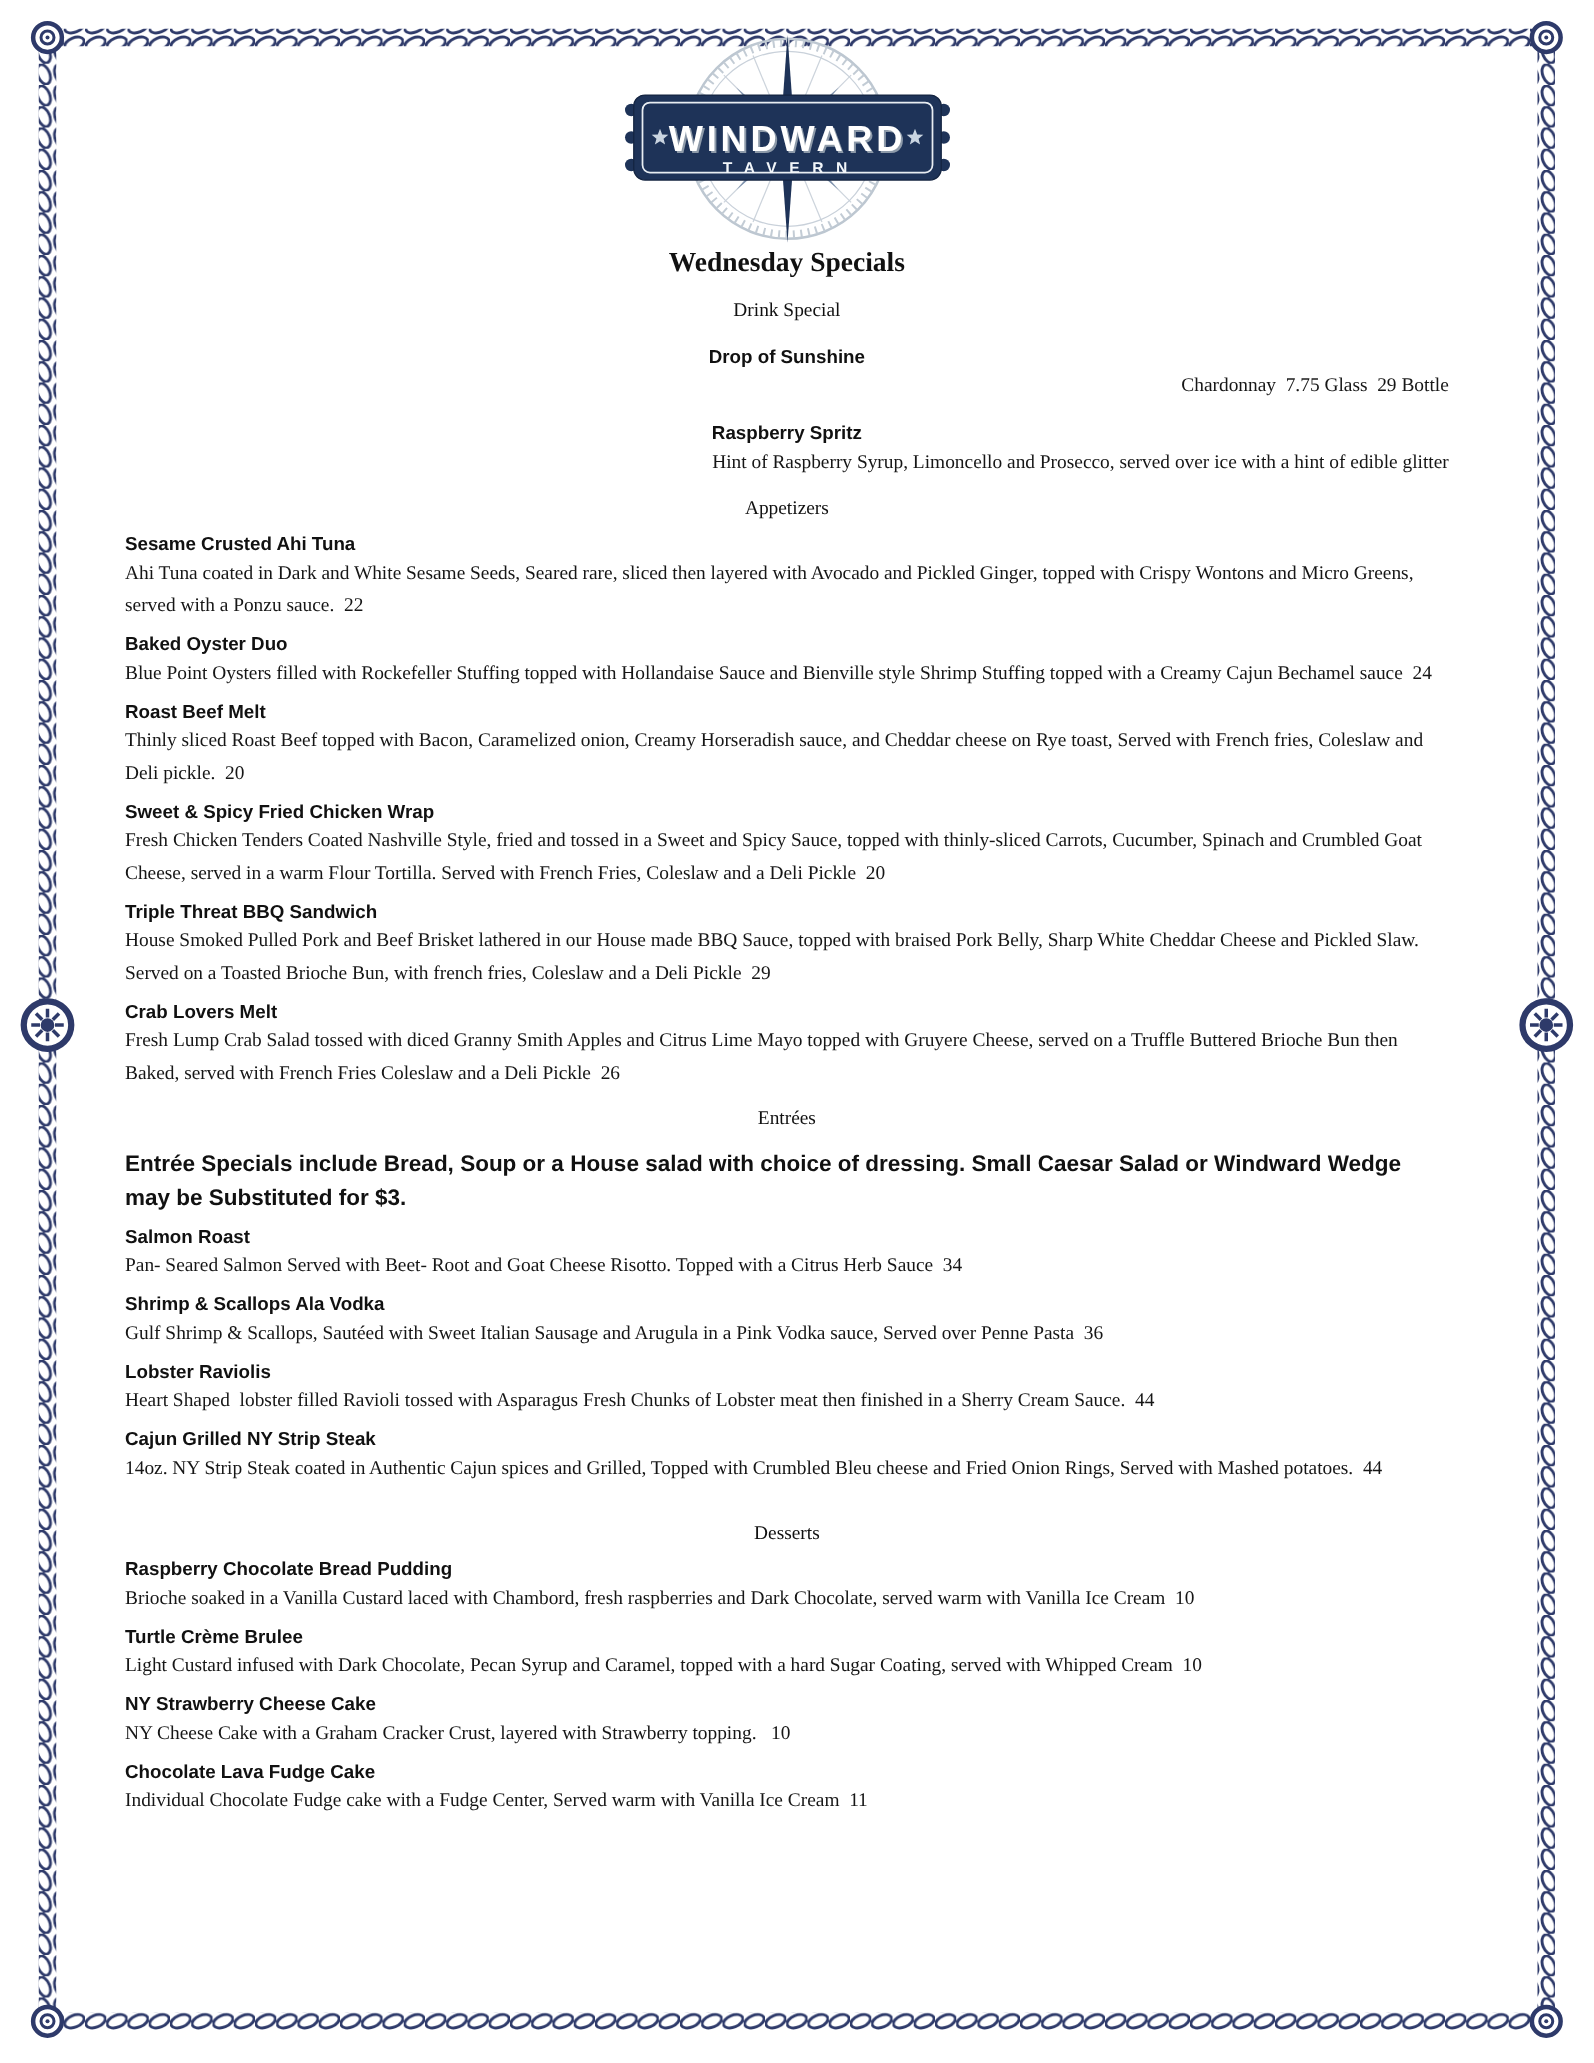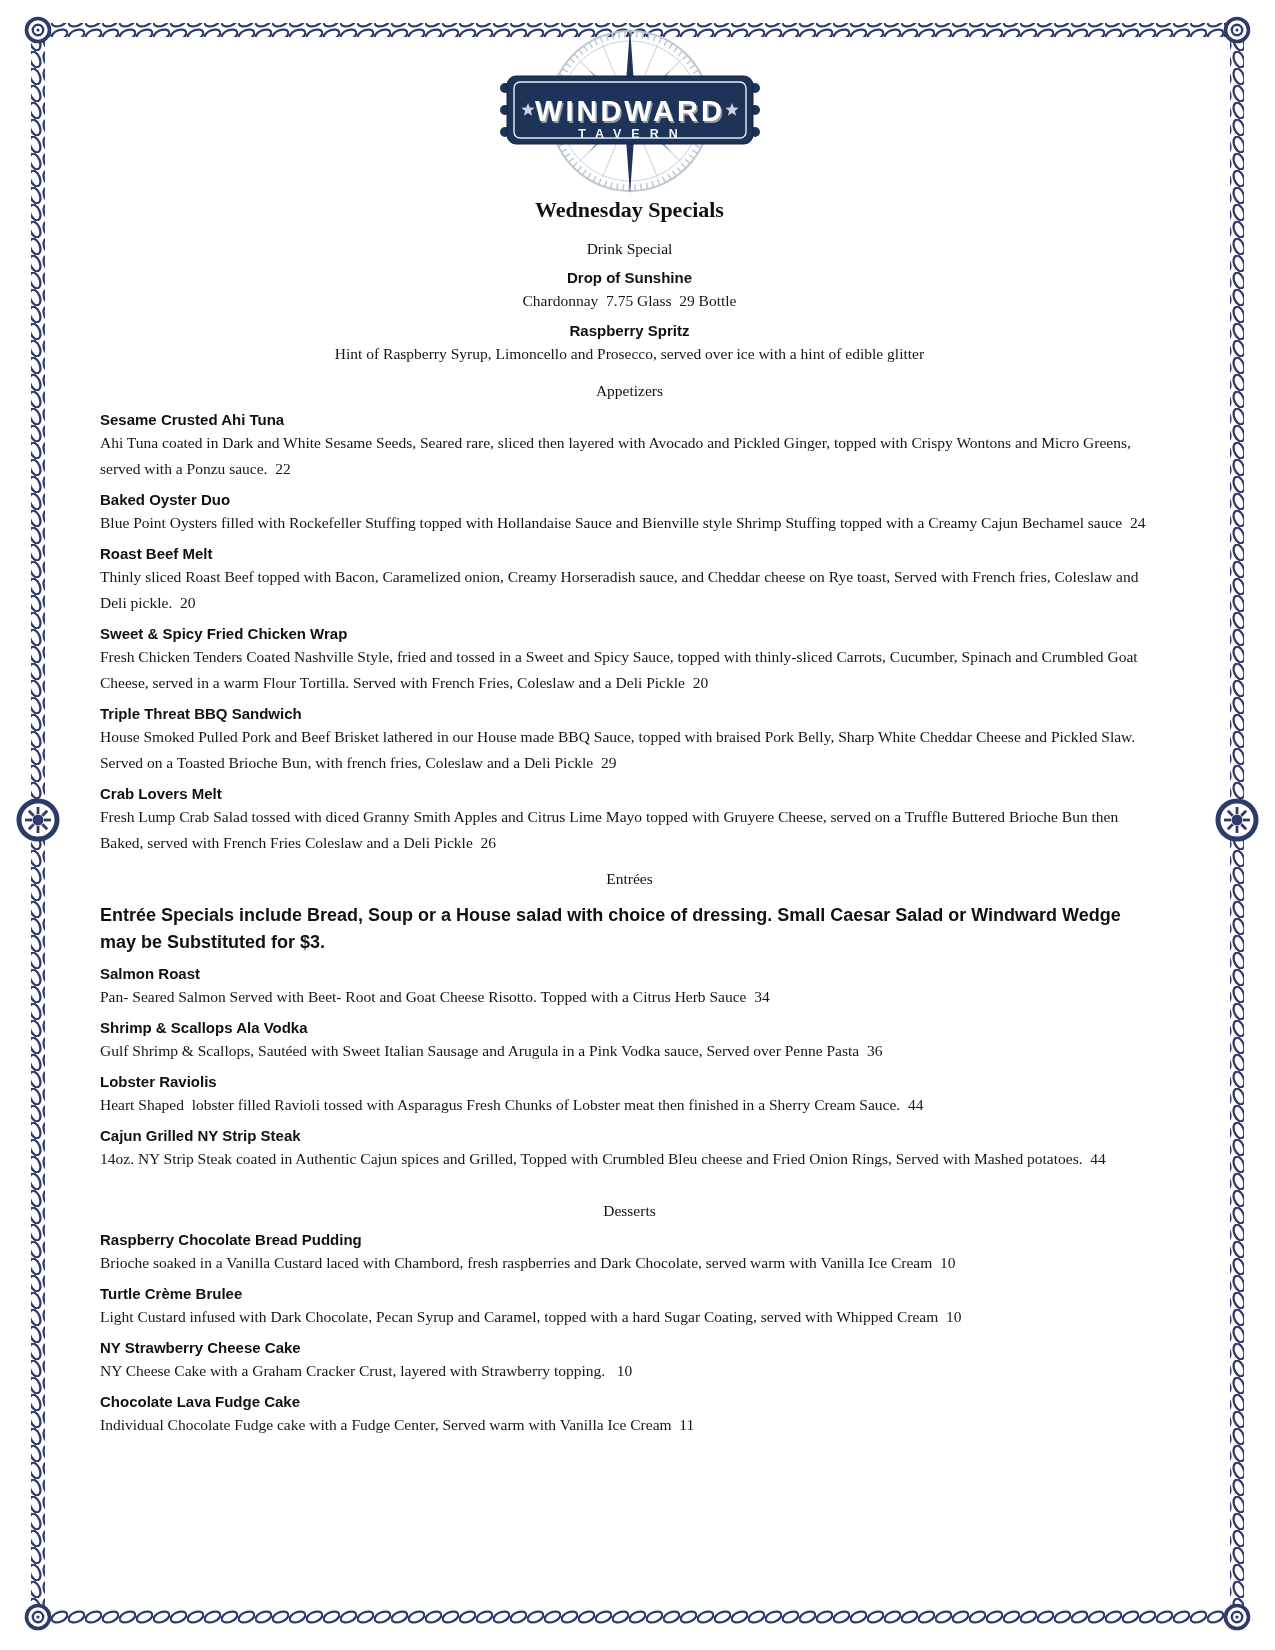--- a/index.html
+++ b/index.html
@@ -11,22 +11,22 @@
   .title{text-align:center;font-weight:bold;font-size:22px;line-height:28px;color:#111;}
   .sub-heading{margin-top:14px;text-align:center;font-weight:normal;font-size:15.5px;line-height:22px;color:#111;}
   .entrees-heading{margin-top:12px;}
   .desserts-heading{margin-top:28px;}
   .entree-note{margin-top:12px;font-family:"Liberation Sans", sans-serif;font-weight:bold;
                font-size:18px;line-height:27px;color:#111;}
   .menu-item .item-name{margin-top:8px;font-family:"Liberation Sans", sans-serif;font-weight:bold;
              font-size:15px;line-height:20px;color:#111;}
   .menu-item .item-desc{font-size:15.5px;line-height:26px;white-space:pre-wrap;color:#161616;}
   .drink-item{text-align:center;}
-  .drink-item .item-name{}
-  .drink-item .item-desc{margin-top:1px;line-height:24px;}
+  .drink-item .item-name{margin-top:16px;}
+  .drink-item .item-desc{margin-top:1px;line-height:24px;text-align:right;}
 </style>
 </head>
 <body>
 
 <div class="page">
 
   <svg class="border-svg" width="1275" height="1650" viewBox="0 0 1275 1650" aria-hidden="true">
     <defs>
       <pattern id="ropeH" width="17" height="14" patternUnits="userSpaceOnUse">
         <ellipse cx="8.5" cy="7" rx="8.2" ry="4.8" transform="rotate(-22 8.5 7)" fill="#ffffff" stroke="#2e3a6a" stroke-width="2.3"></ellipse>

